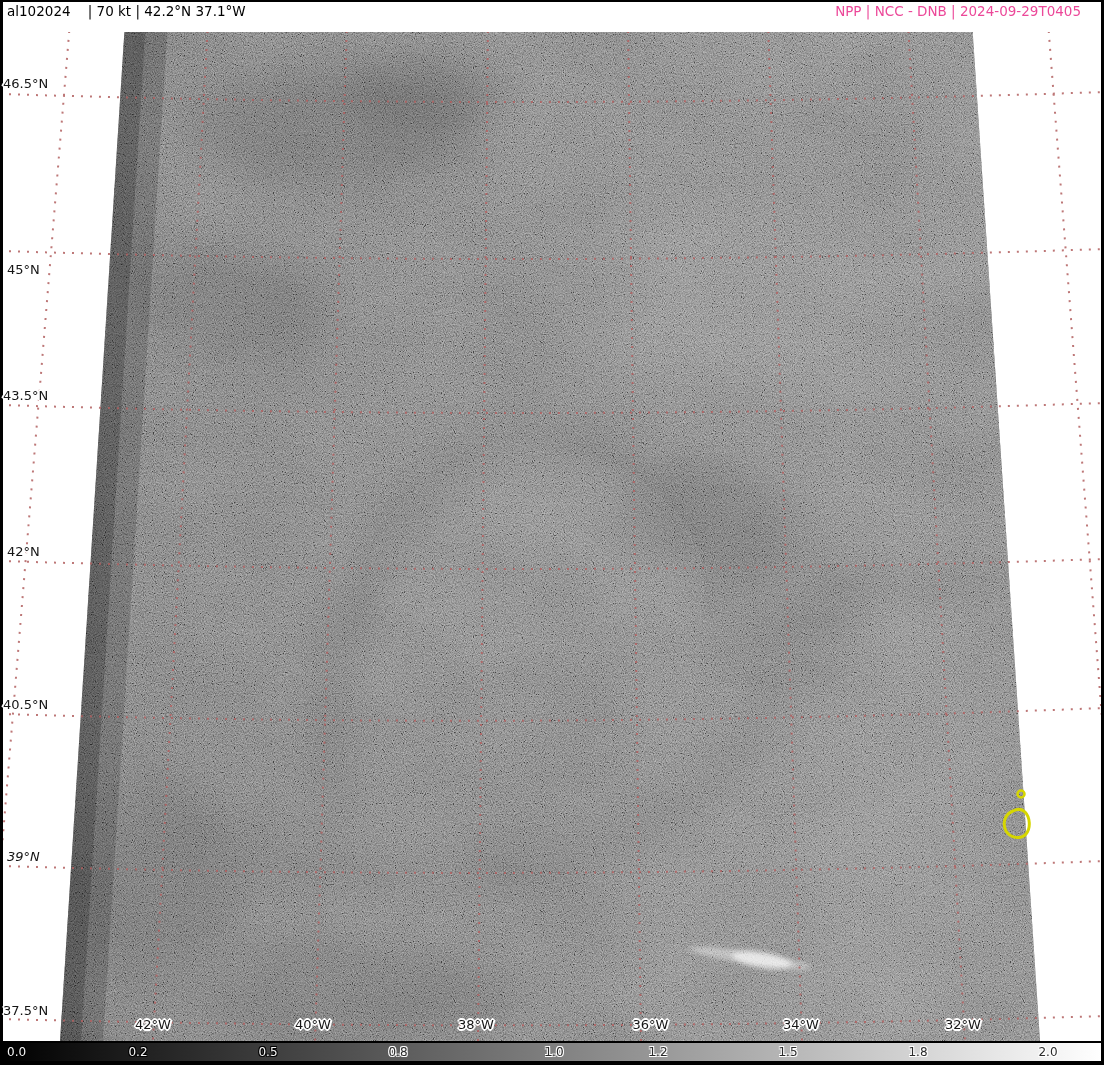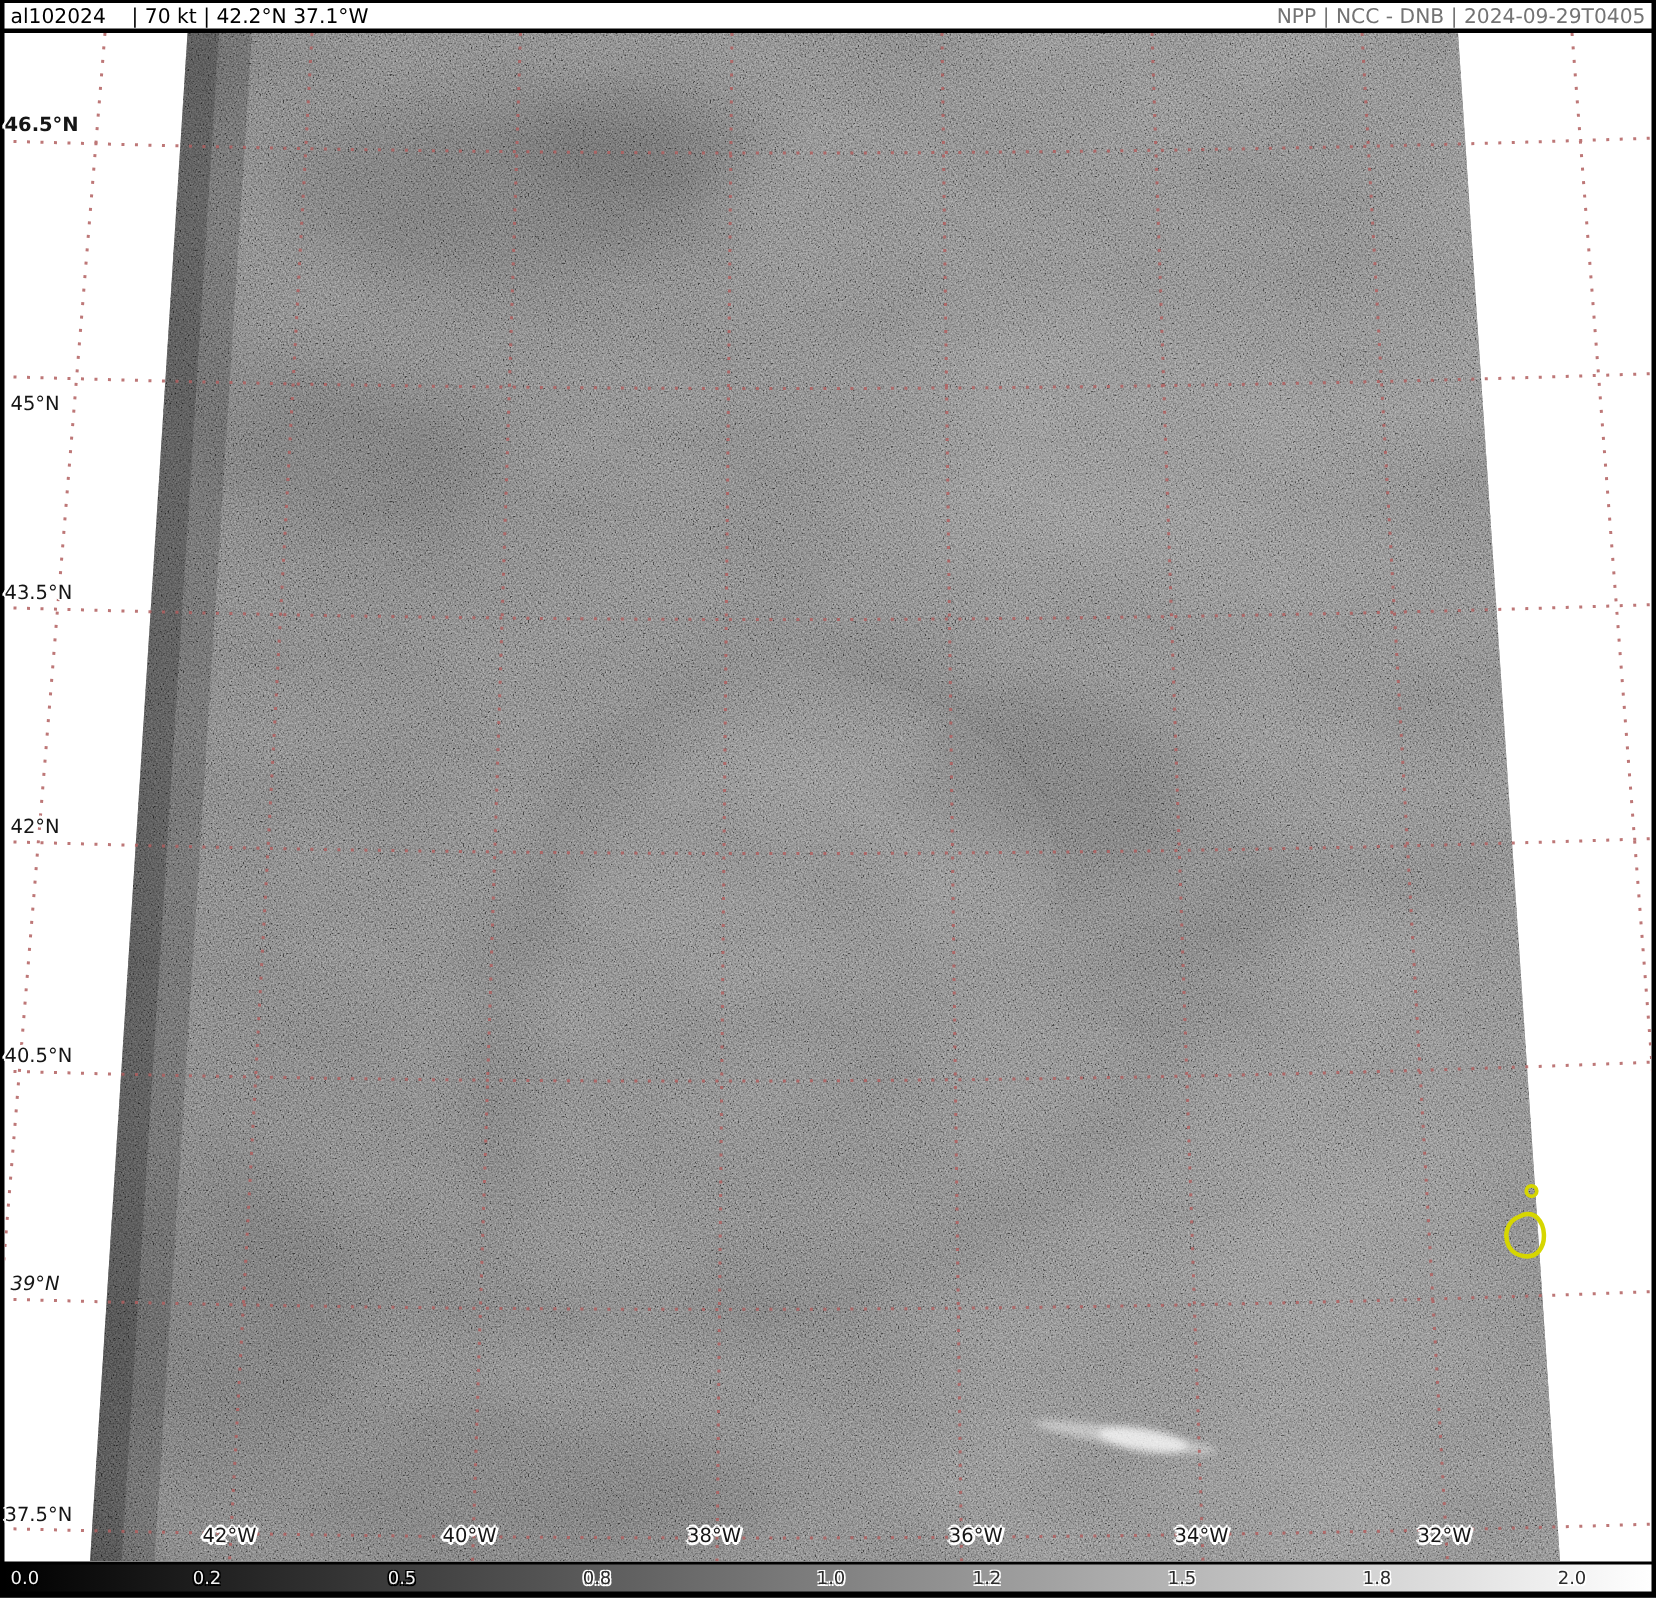--- a/index.html
+++ b/index.html
@@ -1,23 +1,23 @@
 <!DOCTYPE html>
 <html><head>
 <meta charset="utf-8">
 <style>
   html,body{margin:0;padding:0;background:#000;}
   .canvas{position:relative;width:1104px;height:1065px;background:#000;overflow:hidden;
           font-family:"DejaVu Sans","Liberation Sans",sans-serif;}
   
-  .titlebar{position:absolute;left:3px;right:3px;top:2px;height:17px;background:#fff;z-index:10;}
+  .titlebar{position:absolute;left:3px;right:3px;top:2px;height:30px;background:#fff;z-index:10;}
   .titlebar .tleft{position:absolute;left:4px;top:0;height:18px;line-height:18px;
                    font-size:13.5px;color:#000;white-space:pre;}
-  .titlebar .tright{position:absolute;right:4px;top:0;height:18px;line-height:18px;
-                    font-size:13.5px;color:#737373;white-space:pre;}
+  .titlebar .tright{position:absolute;right:20px;top:0;height:18px;line-height:18px;
+                    font-size:13.5px;color:#ec4899;white-space:pre;}
   
   .map{position:absolute;left:3px;top:22px;width:1098px;height:1019px;background:#fff;overflow:hidden;}
   .map svg{position:absolute;left:0;top:0;}
   
   .geo-label{position:absolute;z-index:5;font-size:13px;color:#151515;white-space:nowrap;
     text-shadow:1px 1px 0 #fff,-1px 1px 0 #fff,1px -1px 0 #fff,-1px -1px 0 #fff,
                 2px 0 0 #fff,-2px 0 0 #fff,0 2px 0 #fff,0 -2px 0 #fff;}
   .lon{transform:translateX(-50%);}
   
   .colorbar{position:absolute;left:3px;right:3px;top:1043px;height:18px;z-index:10;
@@ -132,21 +132,21 @@
         <path d="M1048,22 L1127,1041"></path>
       </g>
 
       <g stroke="#d6d600" fill="none">
         <circle cx="1021" cy="794" r="3.5" stroke-width="2.5"></circle>
         <path d="M1013,811 C1005,814 1002,823 1006,831 C1010,838 1021,840 1026,834 C1031,828 1030,817 1025,812 C1021,808 1017,809 1013,811 Z" stroke-width="3"></path>
       </g>
     </svg>
   </div>
 
-  <div class="geo-label" style="left:3px;top:76px;font-weight:bold;">46.5°N</div>
+  <div class="geo-label" style="left:3px;top:76px;">46.5°N</div>
   <div class="geo-label" style="left:7px;top:234px;margin-top:28px;">45°N</div>
   <div class="geo-label" style="left:3px;top:388px;">43.5°N</div>
   <div class="geo-label" style="left:7px;top:544px;">42°N</div>
   <div class="geo-label" style="left:3px;top:697px;">40.5°N</div>
   <div class="geo-label" style="left:7px;top:849px;font-style:italic;">39°N</div>
   <div class="geo-label" style="left:3px;top:1003px;">37.5°N</div>
 
   <div class="geo-label lon" style="left:153px;top:1017px;">42°W</div>
   <div class="geo-label lon" style="left:313px;top:1017px;">40°W</div>
   <div class="geo-label lon" style="left:476px;top:1017px;">38°W</div>

